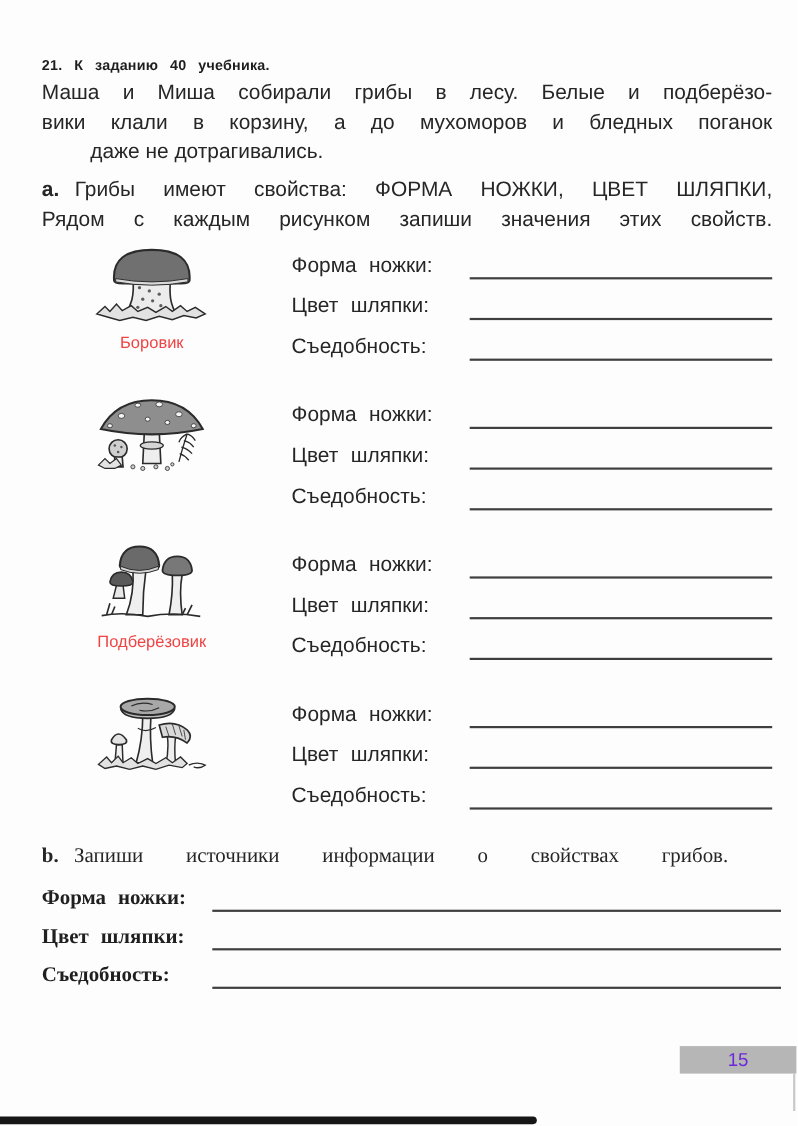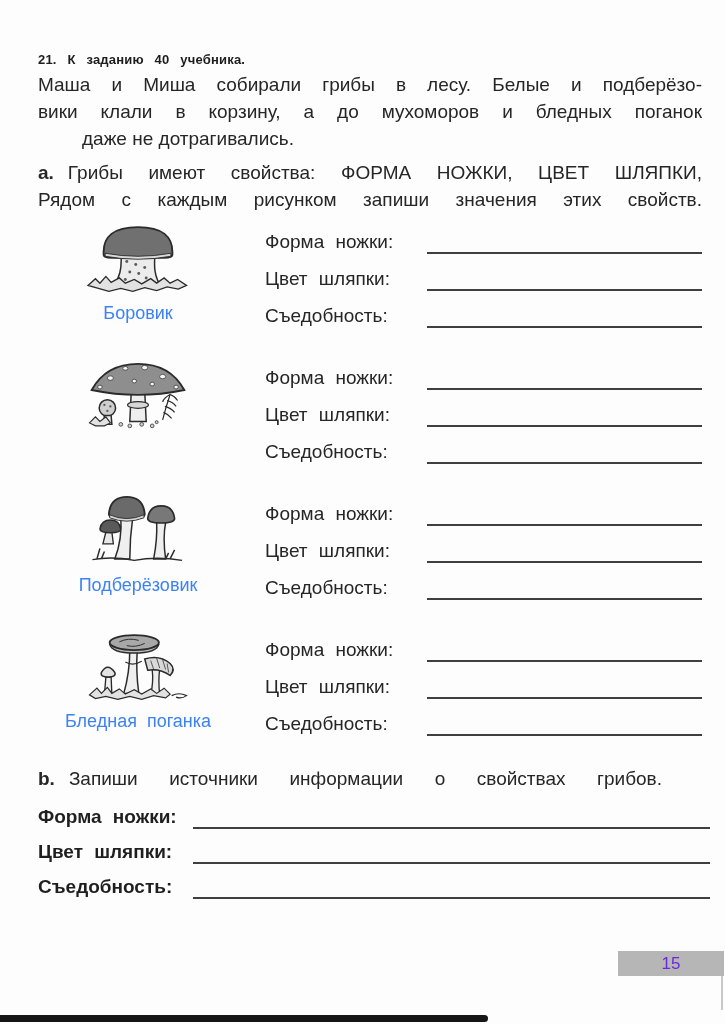--- a/index.html
+++ b/index.html
@@ -17,28 +17,28 @@
   .para-line.last { text-align-last:left;margin-left:44px; }
 
   .section-head { margin-top:7px; }
   .sec-letter { font-weight:bold; padding-right:14px; }
 
   .rows { margin-top:8px; }
   .row { display:flex; margin-bottom:24px; height:112px; }
   .figure-col { width:227px; flex:none; }
   .figure { width:200px; text-align:center; }
   .figure svg { display:block; margin:0 auto; }
-  .caption { font-size:18px; word-spacing:5px; color:#3b82f6; margin-top:4px; }
+  .caption { font-size:15px; word-spacing:5px; color:#ef4444; margin-top:4px; }
 
   .fields-col { flex:1; padding-top:1px; }
   .field { position:relative; height:37px; }
   .field-label { position:absolute; left:0; bottom:6px; font-size:19px; word-spacing:6px; white-space:nowrap; }
   .field-line { position:absolute; left:162px; right:0; bottom:5px; height:0; border-bottom:2px solid #3f3f3f; cursor:text; }
 
-  .section-b { margin-top:20px; }
+  .section-b { margin-top:20px;font-family:Liberation Serif, serif; }
   .b-field { position:relative; height:35px; }
   .b-label { position:absolute; left:0; bottom:5px; font-size:19px; font-weight:bold; word-spacing:6px; white-space:nowrap; color:#1f1f1f; }
   .b-line { position:absolute; left:155px; right:-8px; bottom:4px; height:0; border-bottom:2px solid #3f3f3f; cursor:text; }
   .section-b .instr { font-size:19px; line-height:27px; margin-bottom:6px; text-align:justify; text-align-last:justify; padding-right:40px; }
 
   .page-badge {
     position:absolute; top:951px; right:1px; width:106px; height:25px;
     background:#b6b6b6; color:#6d28d9; font-size:17px;
     display:flex; align-items:center; justify-content:center;
   }
@@ -221,21 +221,20 @@
               <path class="ink" d="M58,42 Q68,48 80,41" fill="none" stroke-width="1.5"></path>
               <path class="ink" d="M37,18 Q40,30 70,30 Q100,30 103,18" fill="#bdbdbd" stroke-width="2"></path>
               <ellipse class="ink" cx="70" cy="16" rx="33" ry="10" fill="#a8a8a8" stroke-width="2.5"></ellipse>
               <g fill="none" class="ink" stroke-width="1.3">
                 <path d="M50,15 Q62,9 76,13"></path>
                   <path d="M60,20 Q72,23 84,17"></path>
               </g>
               <path class="ink" d="M10,86 L20,77 L26,84 L34,76 L40,84 L50,78 L58,85 L70,79 L80,85 L92,78 L100,84 L110,77 L118,85 L112,90 L96,87 L80,92 L64,88 L48,92 L32,88 L18,91 Z" fill="#e2e2e2" stroke-width="1.6"></path>
               <path class="ink" d="M120,87 Q130,82 140,87 Q133,92 126,89" fill="none" stroke-width="1.6"></path>
             </svg>
-            <div class="caption">Бледная поганка</div>
           </div>
         </div>
         <div class="fields-col">
           <div class="field">
               <span class="field-label">Форма ножки:</span>
               <div class="field-line"></div>
             </div>
           <div class="field">
               <span class="field-label">Цвет шляпки:</span>
               <div class="field-line"></div>

